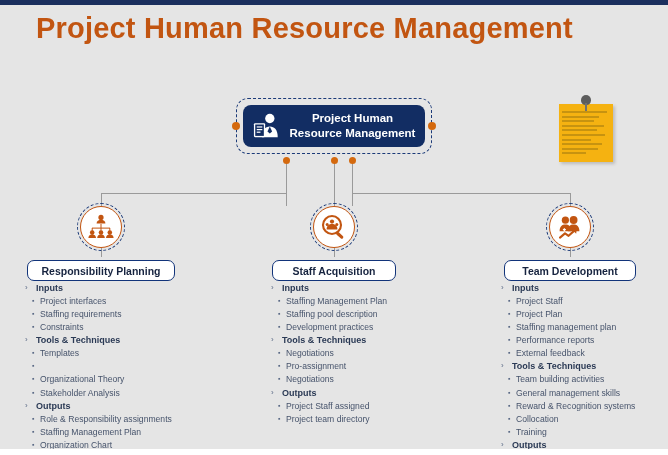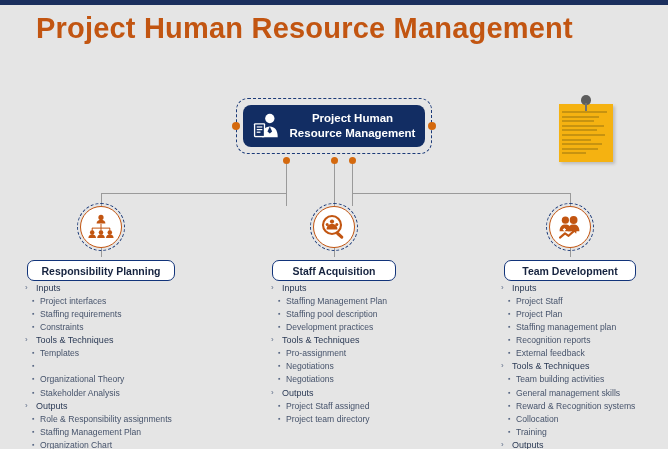--- a/index.html
+++ b/index.html
@@ -215,21 +215,21 @@
     flex: 0 0 auto;
     width: 11px;
     color: #5b6a86;
     font-size: 8px;
     line-height: 12px;
     text-align: left;
     padding-left: 1px;
   }
   .grp-title {
     font-size: 9px;
-    font-weight: normal;
+    font-weight: bold;
     color: #2b3a55;
     line-height: 12px;
   }
   .item-row {
     display: flex;
     align-items: flex-start;
     margin-bottom: 0.5px;
   }
   .item-marker {
     flex: 0 0 auto;
@@ -447,30 +447,30 @@
       <div class="item-row">
         <span class="item-marker">▪</span>
         <span class="item-text">Development practices</span>
       </div>
       <div class="grp-head">
         <span class="grp-marker">›</span>
         <span class="grp-title">Tools &amp; Techniques</span>
       </div>
       <div class="item-row">
         <span class="item-marker">▪</span>
+        <span class="item-text">Negotiations</span>
+      </div>
+      <div class="item-row">
+        <span class="item-marker">▪</span>
         <span class="item-text">Pro-assignment</span>
       </div>
       <div class="item-row">
         <span class="item-marker">▪</span>
         <span class="item-text">Negotiations</span>
       </div>
-      <div class="item-row">
-        <span class="item-marker">▪</span>
-        <span class="item-text">Negotiations</span>
-      </div>
       <div class="grp-head">
         <span class="grp-marker">›</span>
         <span class="grp-title">Outputs</span>
       </div>
       <div class="item-row">
         <span class="item-marker">▪</span>
         <span class="item-text">Project Staff assigned</span>
       </div>
       <div class="item-row">
         <span class="item-marker">▪</span>
@@ -489,21 +489,21 @@
       <div class="item-row">
         <span class="item-marker">▪</span>
         <span class="item-text">Project Plan</span>
       </div>
       <div class="item-row">
         <span class="item-marker">▪</span>
         <span class="item-text">Staffing management  plan</span>
       </div>
       <div class="item-row">
         <span class="item-marker">▪</span>
-        <span class="item-text">Recognition  reports</span>
+        <span class="item-text">Performance  reports</span>
       </div>
       <div class="item-row">
         <span class="item-marker">▪</span>
         <span class="item-text">External  feedback</span>
       </div>
       <div class="grp-head">
         <span class="grp-marker">›</span>
         <span class="grp-title">Tools &amp; Techniques</span>
       </div>
       <div class="item-row">

